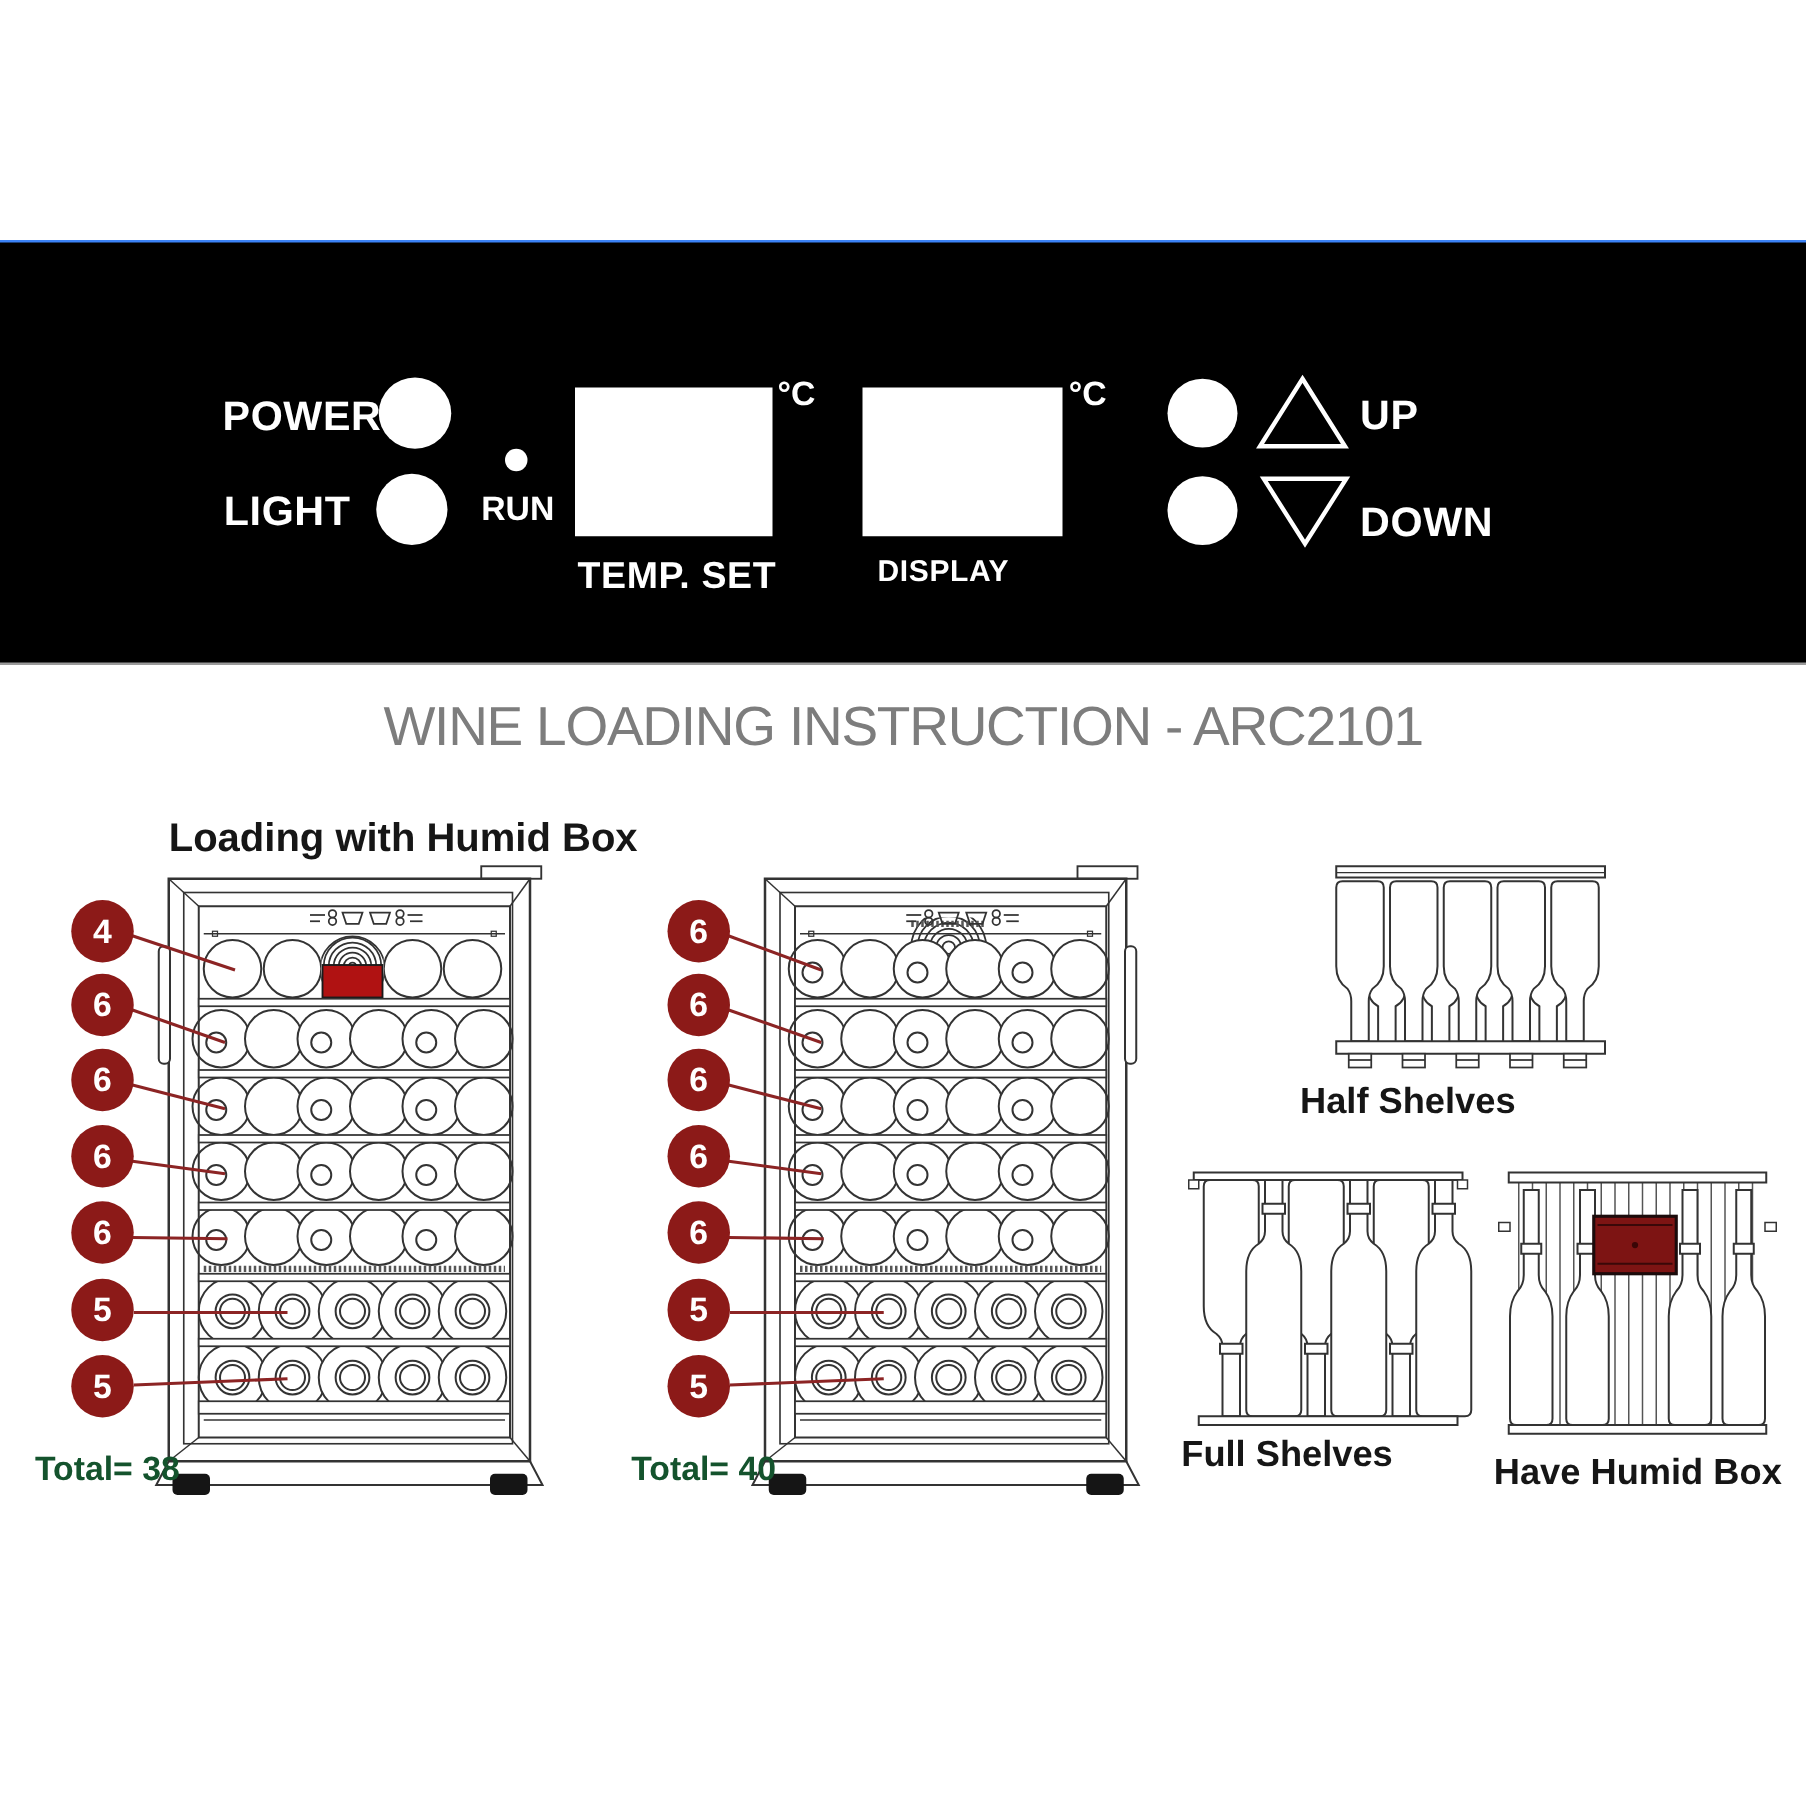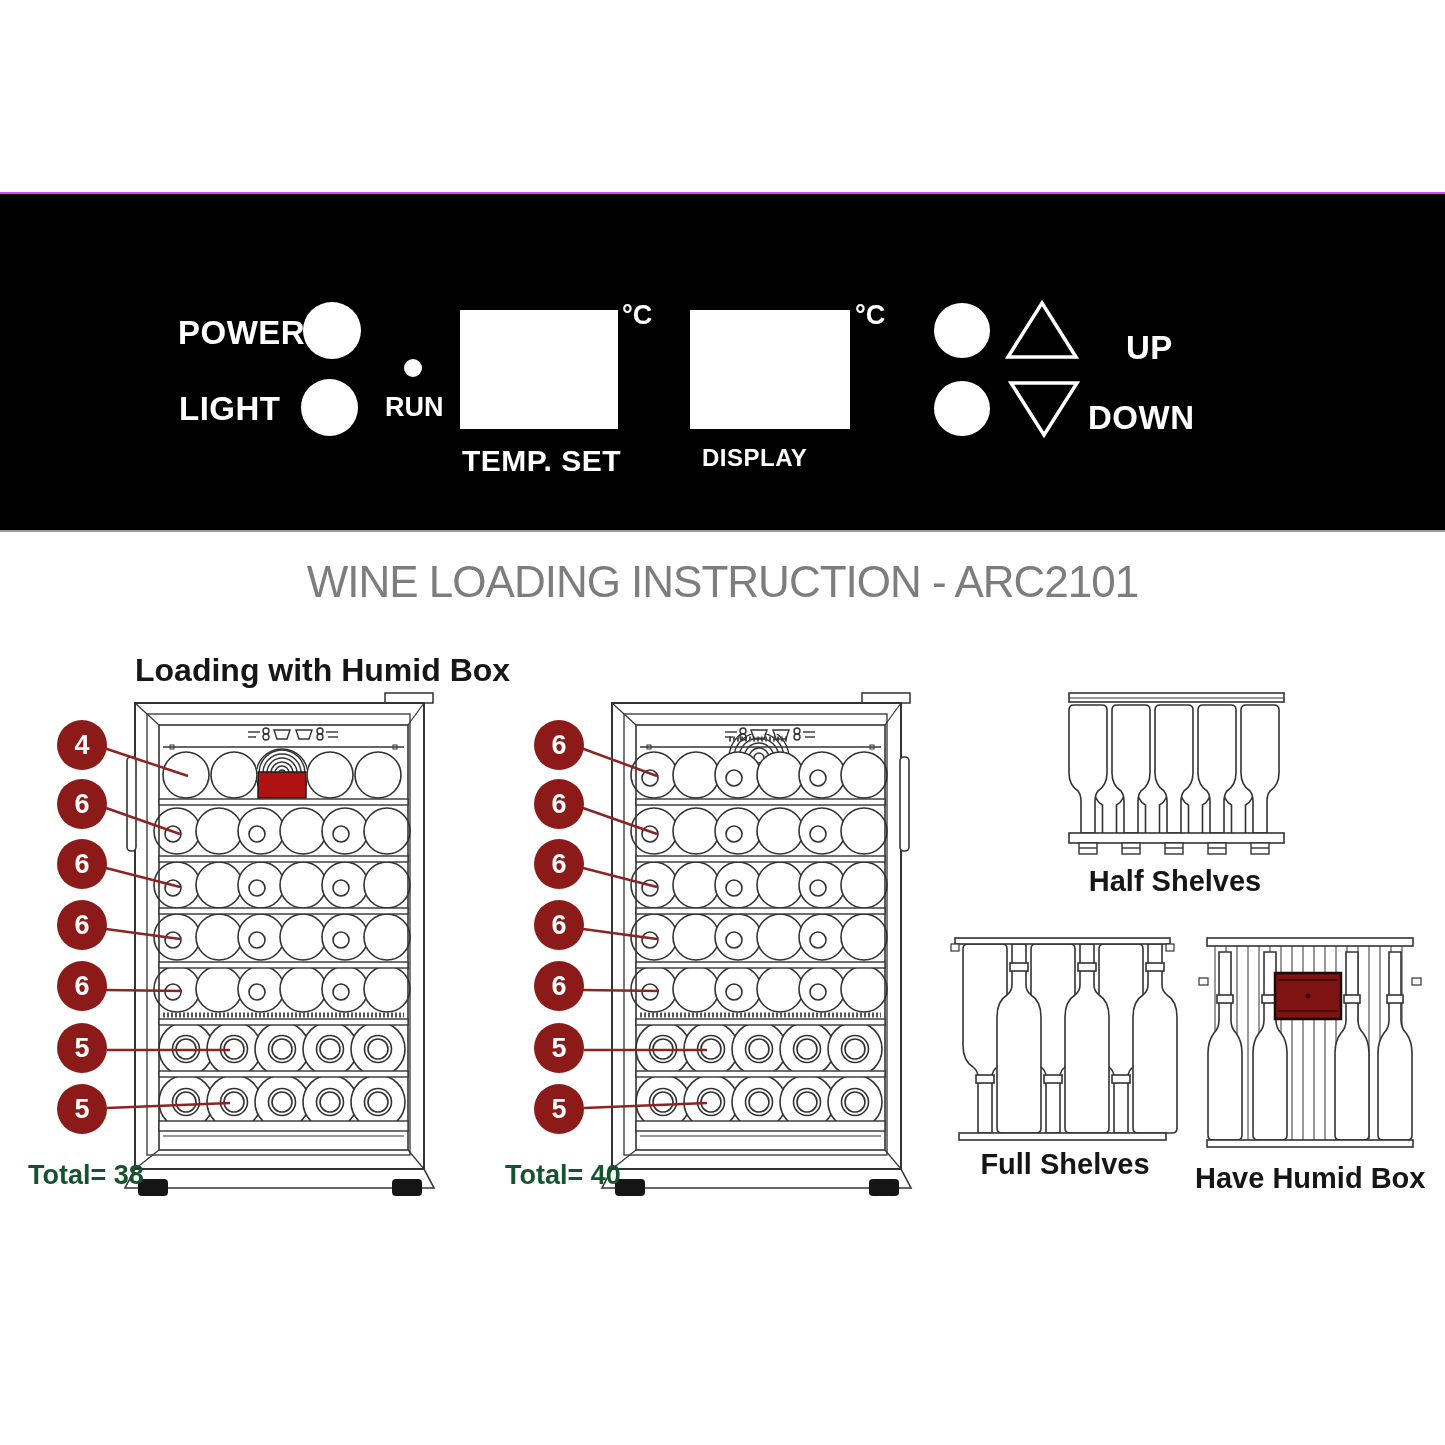--- a/index.html
+++ b/index.html
@@ -1,31 +1,31 @@
 <!DOCTYPE html>
 <html><head>
 <meta charset="utf-8">
 <style>
   html,body{margin:0;padding:0;background:#fff;}
   .stage{position:relative;width:1445px;height:1445px;background:#ffffff;overflow:hidden;
          font-family:"Liberation Sans",sans-serif;}
   
   .panel{position:absolute;left:0;top:192px;width:1445px;height:336px;background:#000;
-         border-top:2px solid #d946ef;border-bottom:2px solid #9a9a9a;}
+         border-top:2px solid #3b82f6;border-bottom:2px solid #9a9a9a;}
   .panel .lbl{position:absolute;color:#fff;font-weight:bold;font-size:33px;letter-spacing:0.5px;white-space:nowrap;}
   .panel .lbl-sm{position:absolute;color:#fff;font-weight:bold;font-size:27px;white-space:nowrap;}
   .btn-circle{position:absolute;background:#fff;border-radius:50%;}
   .disp{position:absolute;background:#fff;}
   .unit{position:absolute;color:#fff;font-weight:bold;font-size:27px;}
   .tri{position:absolute;}
   
   .page-title{position:absolute;left:0;top:557px;width:1445px;text-align:center;
               color:#7d7d7d;font-size:44px;letter-spacing:-1px;white-space:nowrap;}
   .diagram-heading{position:absolute;color:#161616;font-weight:bold;font-size:32px;text-align:center;white-space:nowrap;}
-  .shelf-label{position:absolute;color:#161616;font-weight:bold;font-size:29px;text-align:center;white-space:nowrap;}
+  .shelf-label{position:absolute;color:#161616;font-weight:bold;font-size:29px;white-space:nowrap;}
   .total{position:absolute;color:#14532d;font-weight:bold;font-size:27px;white-space:nowrap;}
   svg{position:absolute;overflow:visible;}
   svg text.badge-num{fill:#ffffff;font-weight:bold;font-size:27px;font-family:"Liberation Sans",sans-serif;}
 </style>
 </head>
 <body>
 
 <div class="stage">
 
   <div class="panel">
@@ -43,21 +43,21 @@
     <div class="lbl" style="left:462px;top:250px;font-size:30px;">TEMP. SET</div>
 
     <div class="disp" style="left:690px;top:116px;width:160px;height:119px;"></div>
     <div class="unit" style="left:855px;top:106px;">°C</div>
     <div class="lbl" style="left:702px;top:250px;font-size:24px;">DISPLAY</div>
 
     <div class="btn-circle" style="left:934px;top:109px;width:56px;height:55px;"></div>
     <svg class="tri" style="left:1005px;top:105px;" width="75" height="62">
       <polygon points="37,4 71,58 3,58" fill="#000" stroke="#fff" stroke-width="3.5"></polygon>
     </svg>
-    <div class="lbl" style="left:1126px;top:119px;margin-top:16px;">UP</div>
+    <div class="lbl" style="left:1088px;top:119px;">UP</div>
 
     <div class="btn-circle" style="left:934px;top:187px;width:56px;height:55px;"></div>
     <svg class="tri" style="left:1008px;top:186px;" width="72" height="58">
       <polygon points="3,3 69,3 36,55" fill="#000" stroke="#fff" stroke-width="3.5"></polygon>
     </svg>
     <div class="lbl" style="left:1088px;top:205px;">DOWN</div>
   </div>
 
   <div class="page-title">WINE LOADING INSTRUCTION - ARC2101</div>
 

